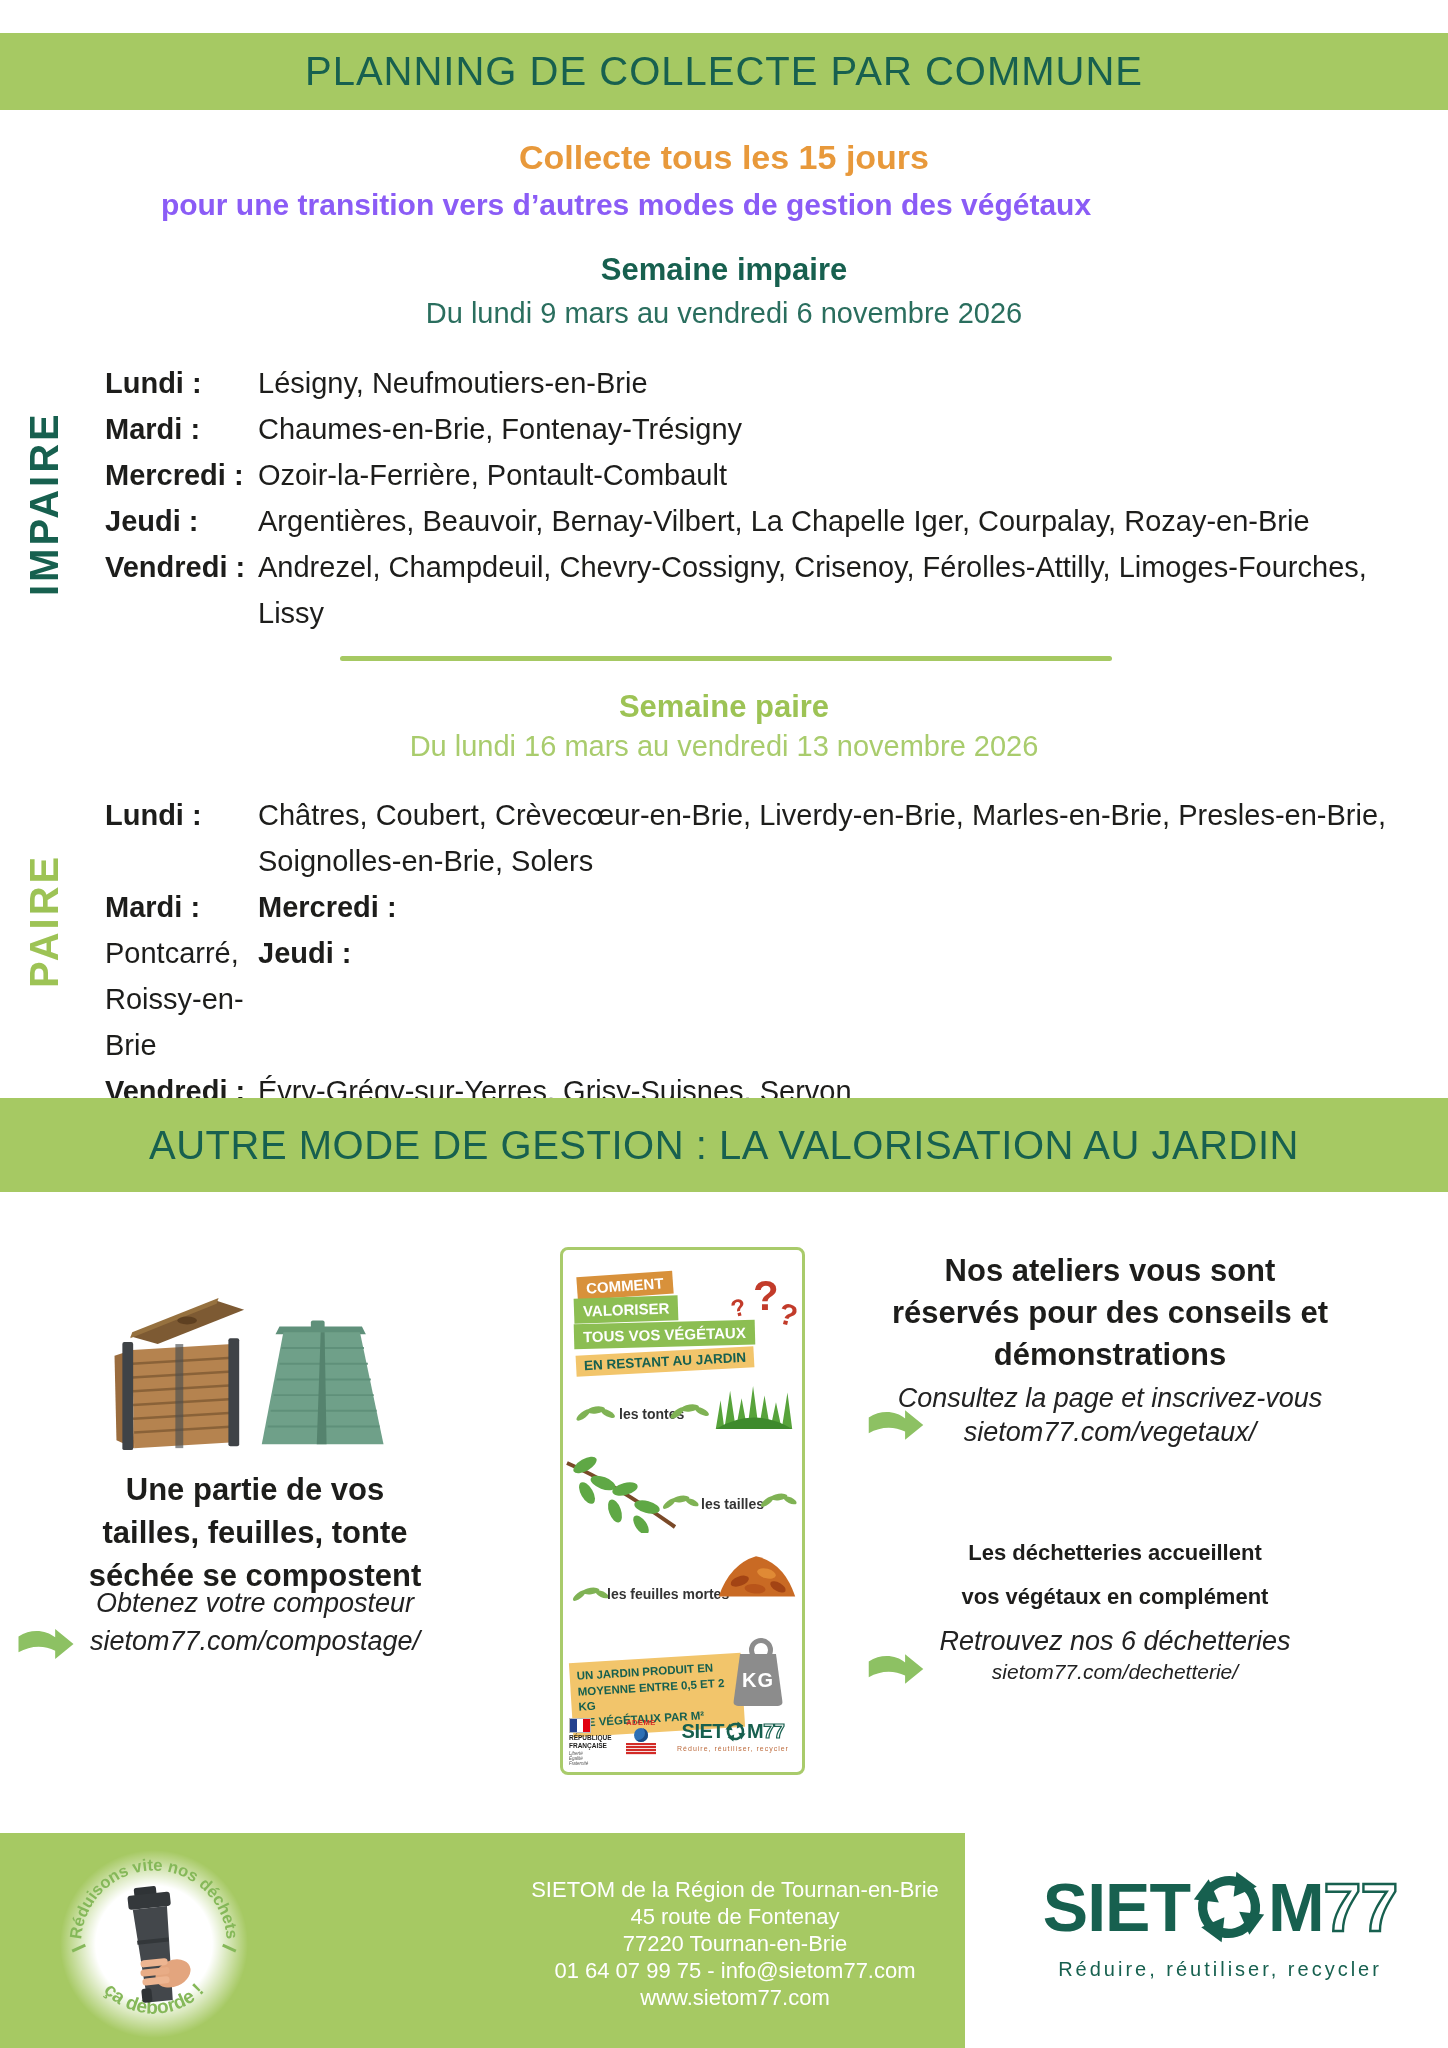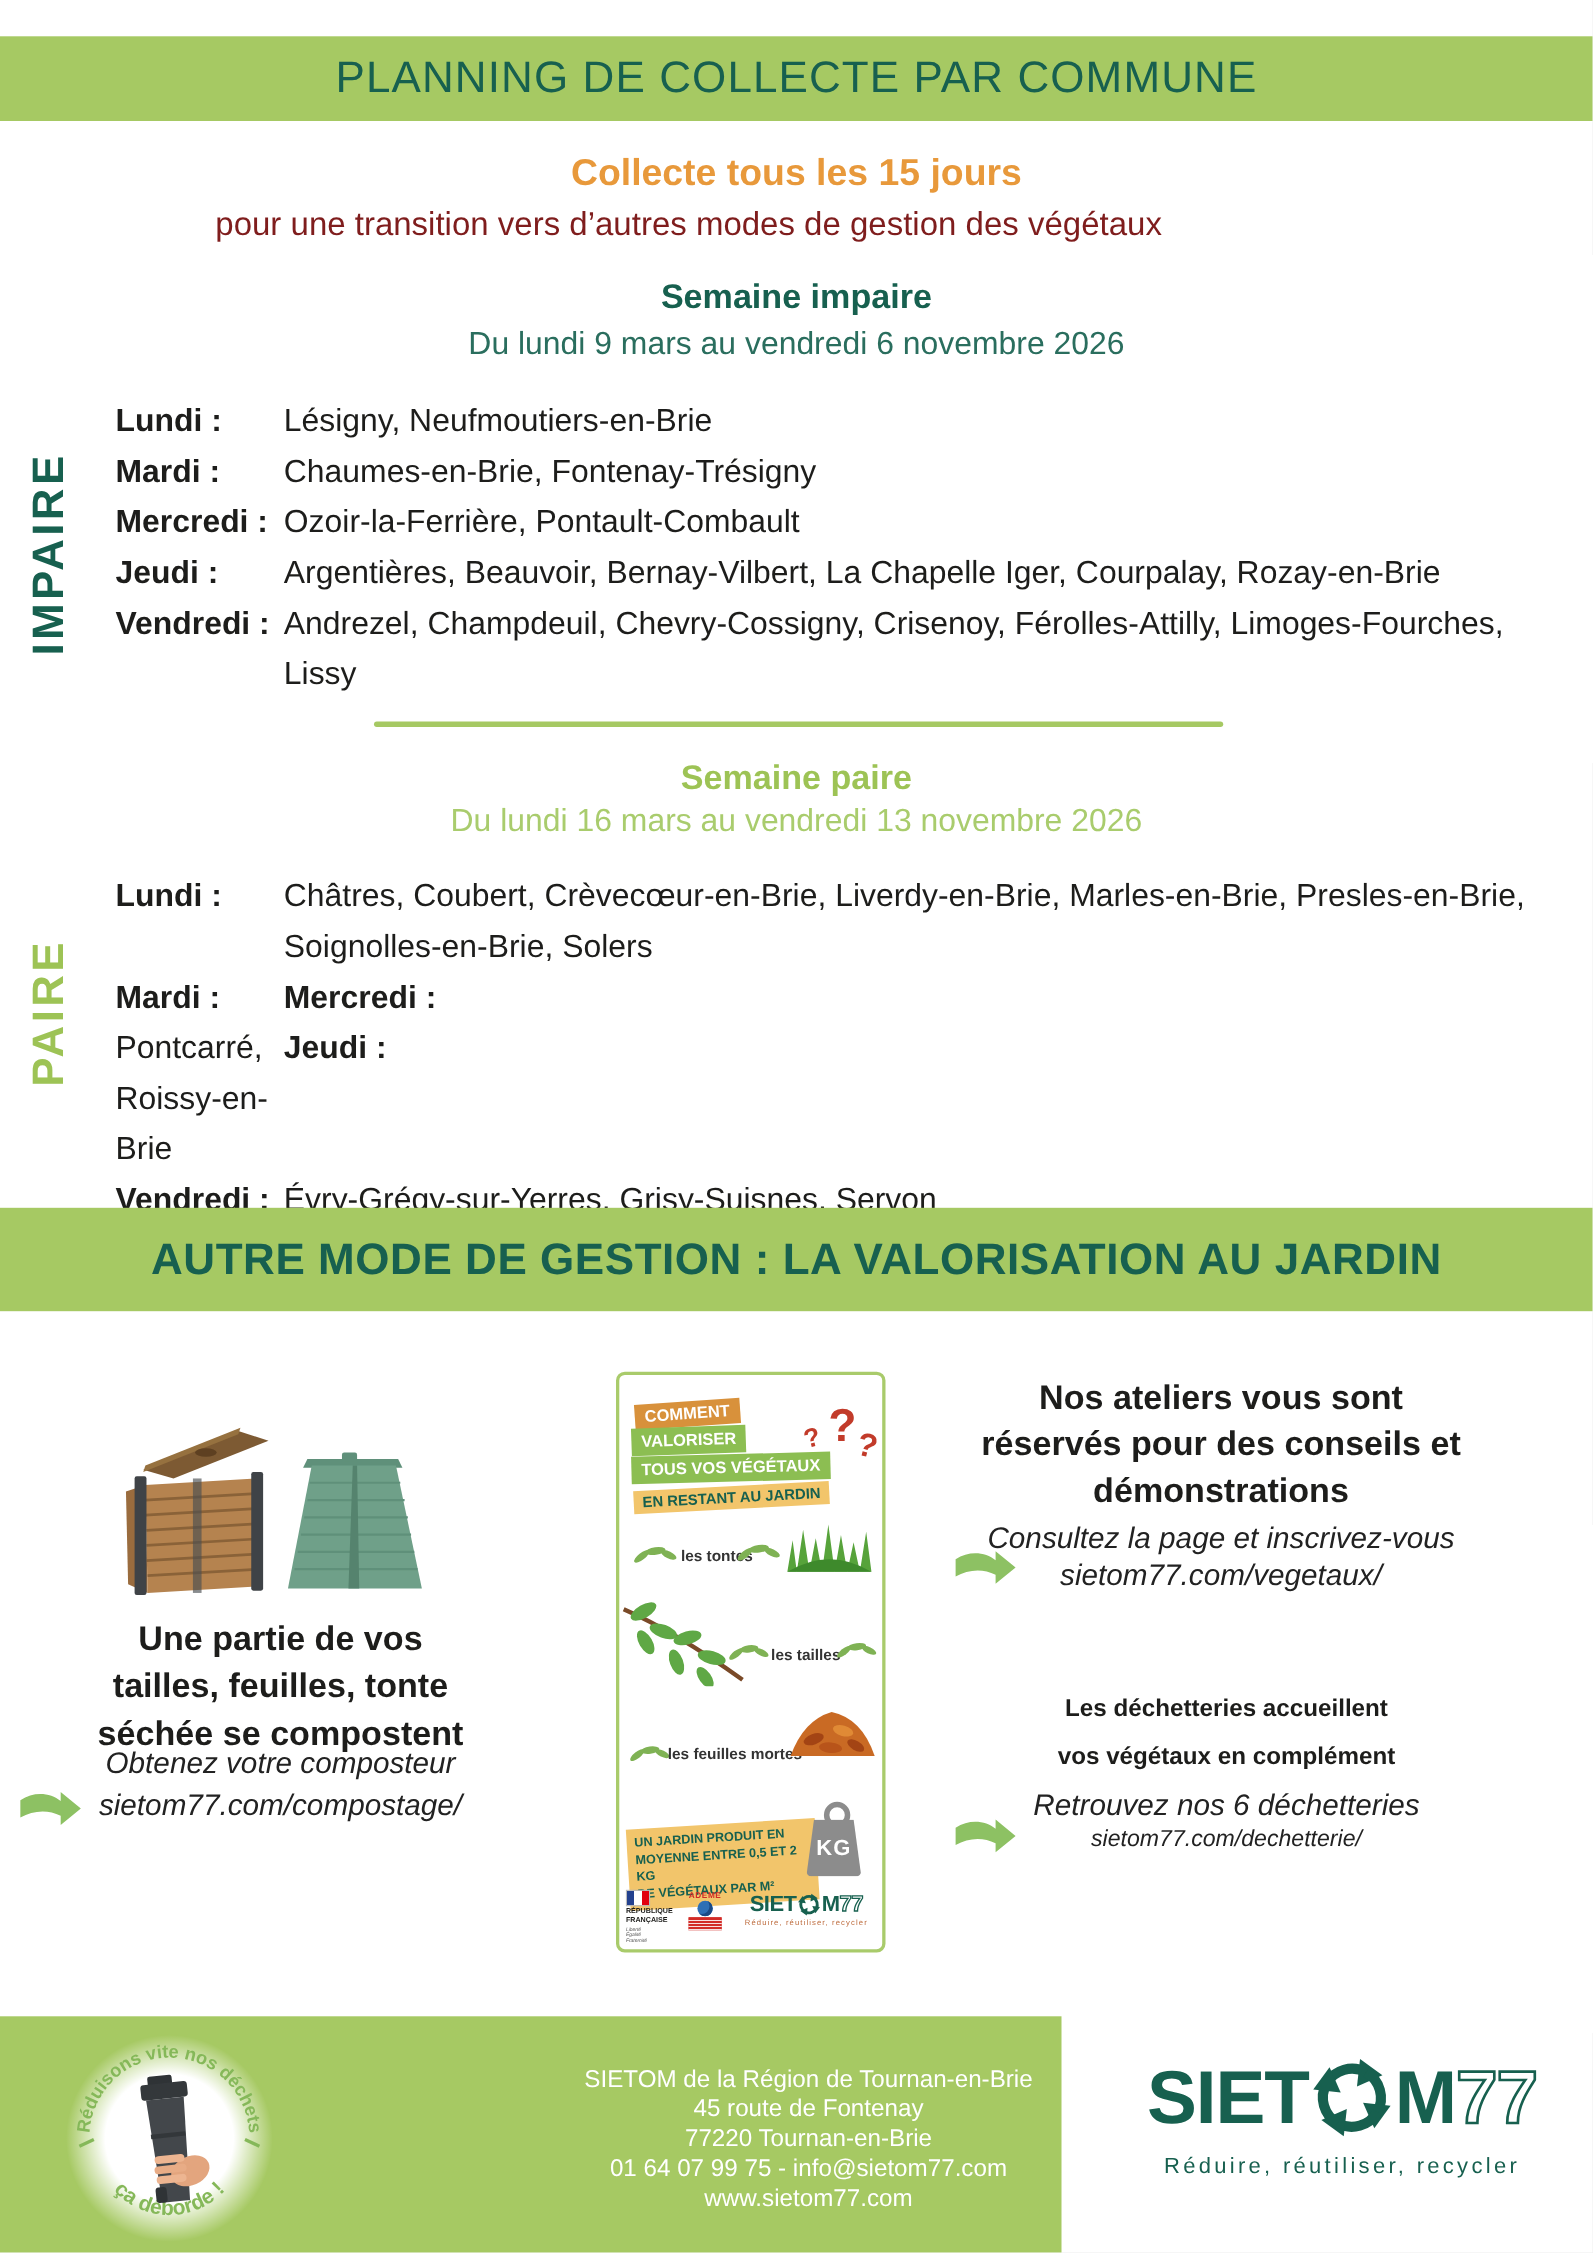--- a/index.html
+++ b/index.html
@@ -5,26 +5,26 @@
   html,body{margin:0;padding:0;background:#e8e8e8;}
   .page{position:relative;width:1448px;height:2048px;margin:0 auto;background:#ffffff;
         font-family:"Liberation Sans","DejaVu Sans",sans-serif;overflow:hidden;}
 
   
   .band1{position:absolute;left:0;top:33px;width:1448px;height:77px;background:#A6C963;
          display:flex;align-items:center;justify-content:center;}
   .band1 .t{font-size:40px;font-weight:normal;color:#17604F;letter-spacing:1px;}
   .band2{position:absolute;left:0;top:1098px;width:1448px;height:94px;background:#A6C963;
          display:flex;align-items:center;justify-content:center;}
-  .band2 .t{font-size:40px;font-weight:bold;color:#17604F;letter-spacing:.5px;}
+  .band2 .t{font-size:40px;font-weight:normal;color:#17604F;letter-spacing:.5px;}
 
   .intro1{position:absolute;left:0;top:138px;width:1448px;text-align:center;
           font-size:34px;font-weight:bold;color:#E8993B;}
   .intro2{position:absolute;left:0;top:188px;width:1252px;text-align:center;
-          font-size:30px;font-weight:normal;color:#7f1d1d;}
+          font-size:30px;font-weight:bold;color:#8b5cf6;}
 
   .sem-title{position:absolute;left:0;width:1448px;text-align:center;font-weight:bold;font-size:31px;}
   .sem-date{position:absolute;left:0;width:1448px;text-align:center;font-size:29px;}
   .impaire-title{top:252px;color:#17604F;}
   .impaire-date{top:297px;color:#2A6E5E;}
   .paire-title{top:689px;color:#9DC355;}
   .paire-date{top:730px;color:#A9CC6D;}
 
   .side-label{position:absolute;left:22px;writing-mode:vertical-rl;transform:rotate(180deg);
               font-weight:bold;font-size:40px;letter-spacing:3px;}

